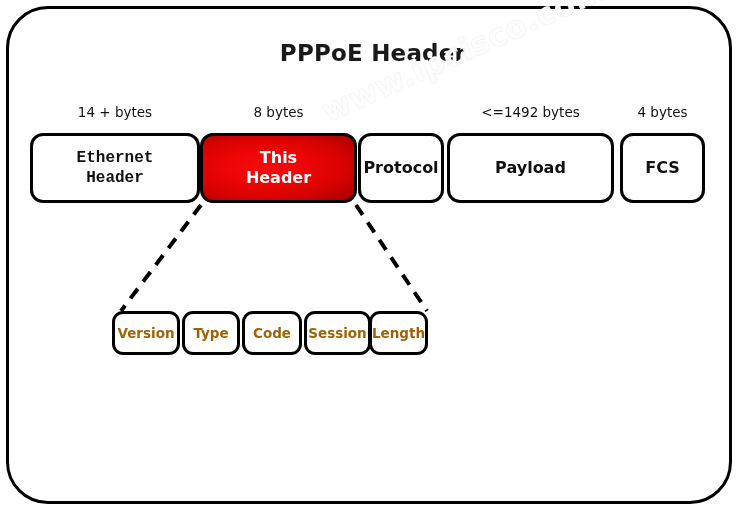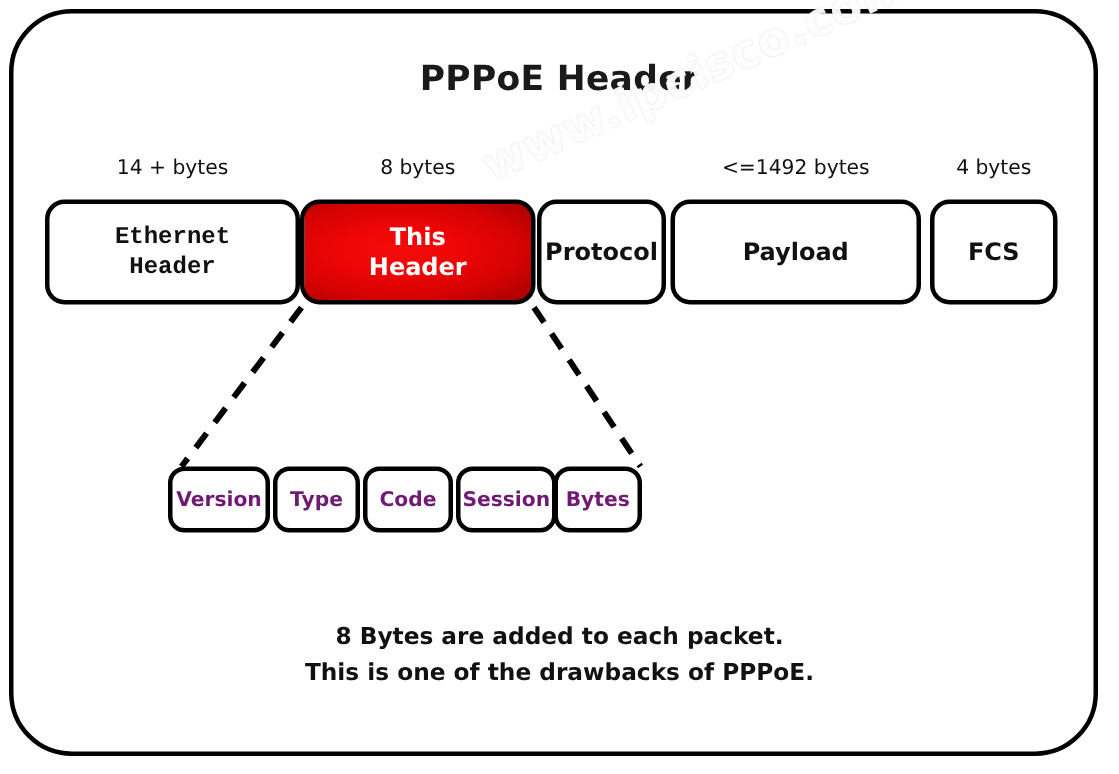--- a/index.html
+++ b/index.html
@@ -96,21 +96,21 @@
     height: 44px;
     box-sizing: border-box;
     border: 3.5px solid #000000;
     border-radius: 11px;
     background: #ffffff;
     display: flex;
     align-items: center;
     justify-content: center;
     font-size: 13.5px;
     font-weight: bold;
-    color: #701a75;
+    color: #a16207;
   }
 
   
   #caption {
     position: absolute;
     left: 0;
     top: 412px;
     width: 746px;
     text-align: center;
     font-size: 15.5px;
@@ -184,24 +184,20 @@
       <div class="subfield-box" style="left: 182px; width: 58px;">
         <span>Type</span>
       </div>
       <div class="subfield-box" style="left: 242px; width: 60px;">
         <span>Code</span>
       </div>
       <div class="subfield-box" style="left: 304px; width: 67px;">
         <span>Session</span>
       </div>
       <div class="subfield-box" style="left: 369px; width: 59px;">
-        <span>Bytes</span>
+        <span>Length</span>
       </div>
     </div>
 
   <div id="watermark">www.ipcisco.com</div>
 
-  <div id="caption">
-    <div>8 Bytes are added to each packet.</div>
-    <div>This is one of the drawbacks of PPPoE.</div>
-  </div>
 
 </div>
 
 </body></html>

